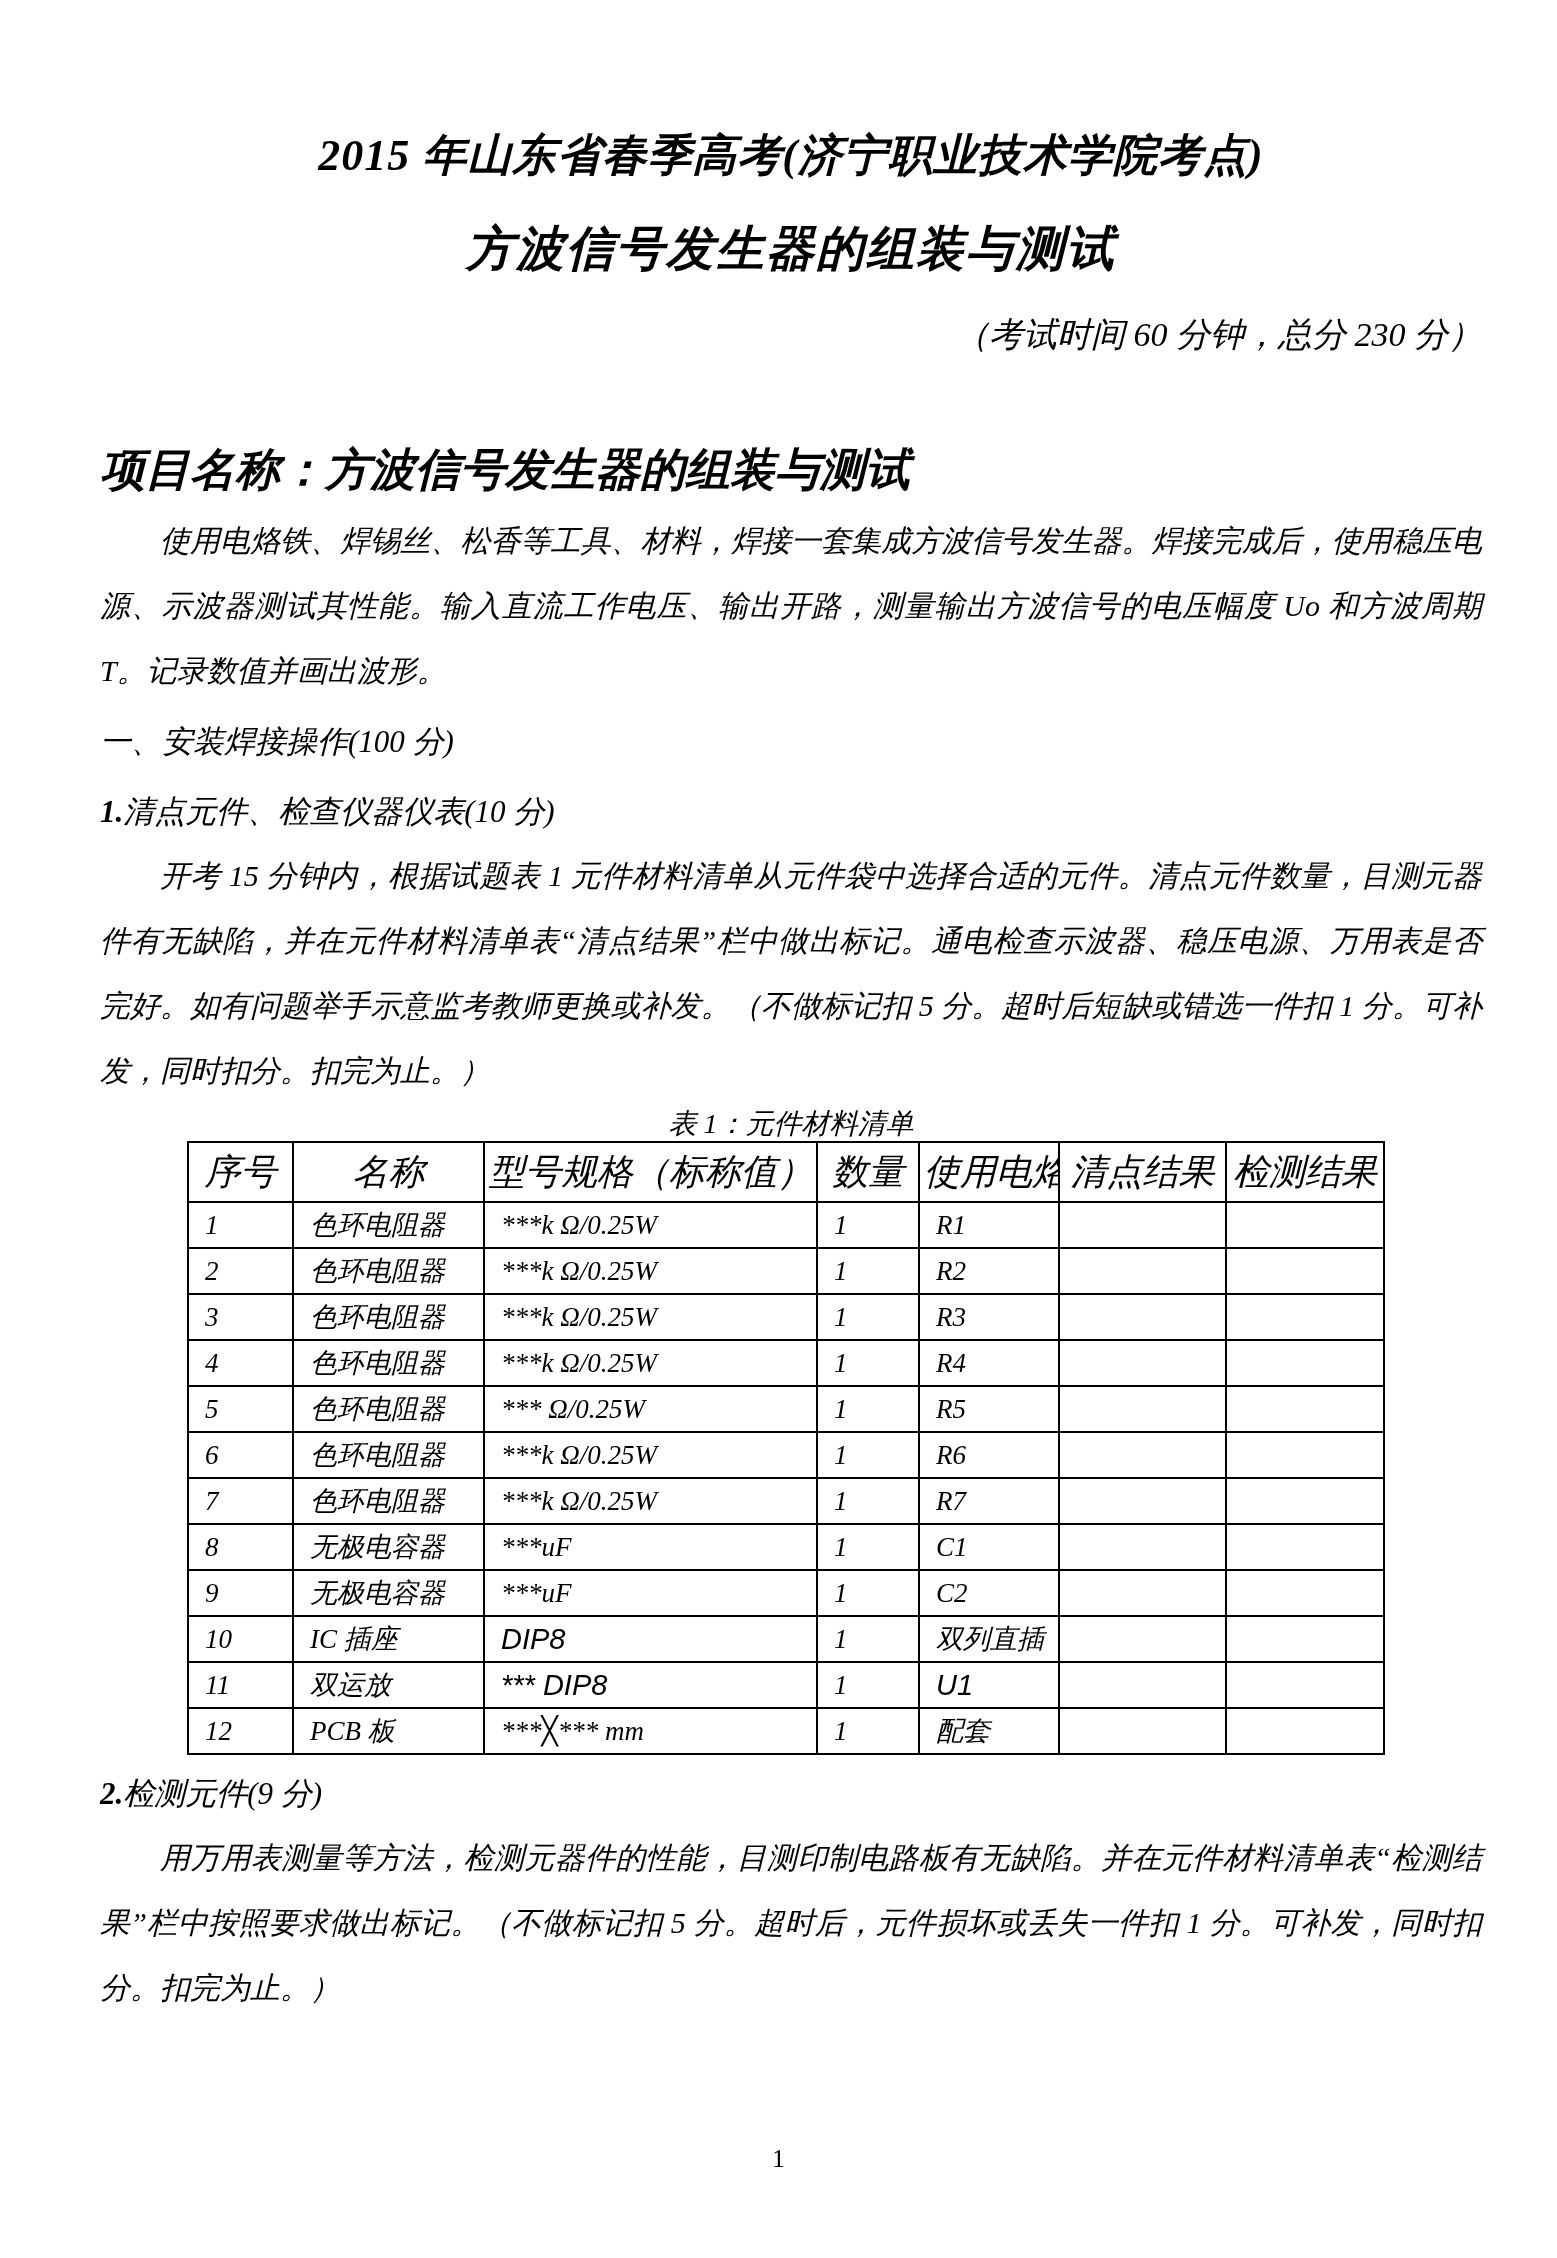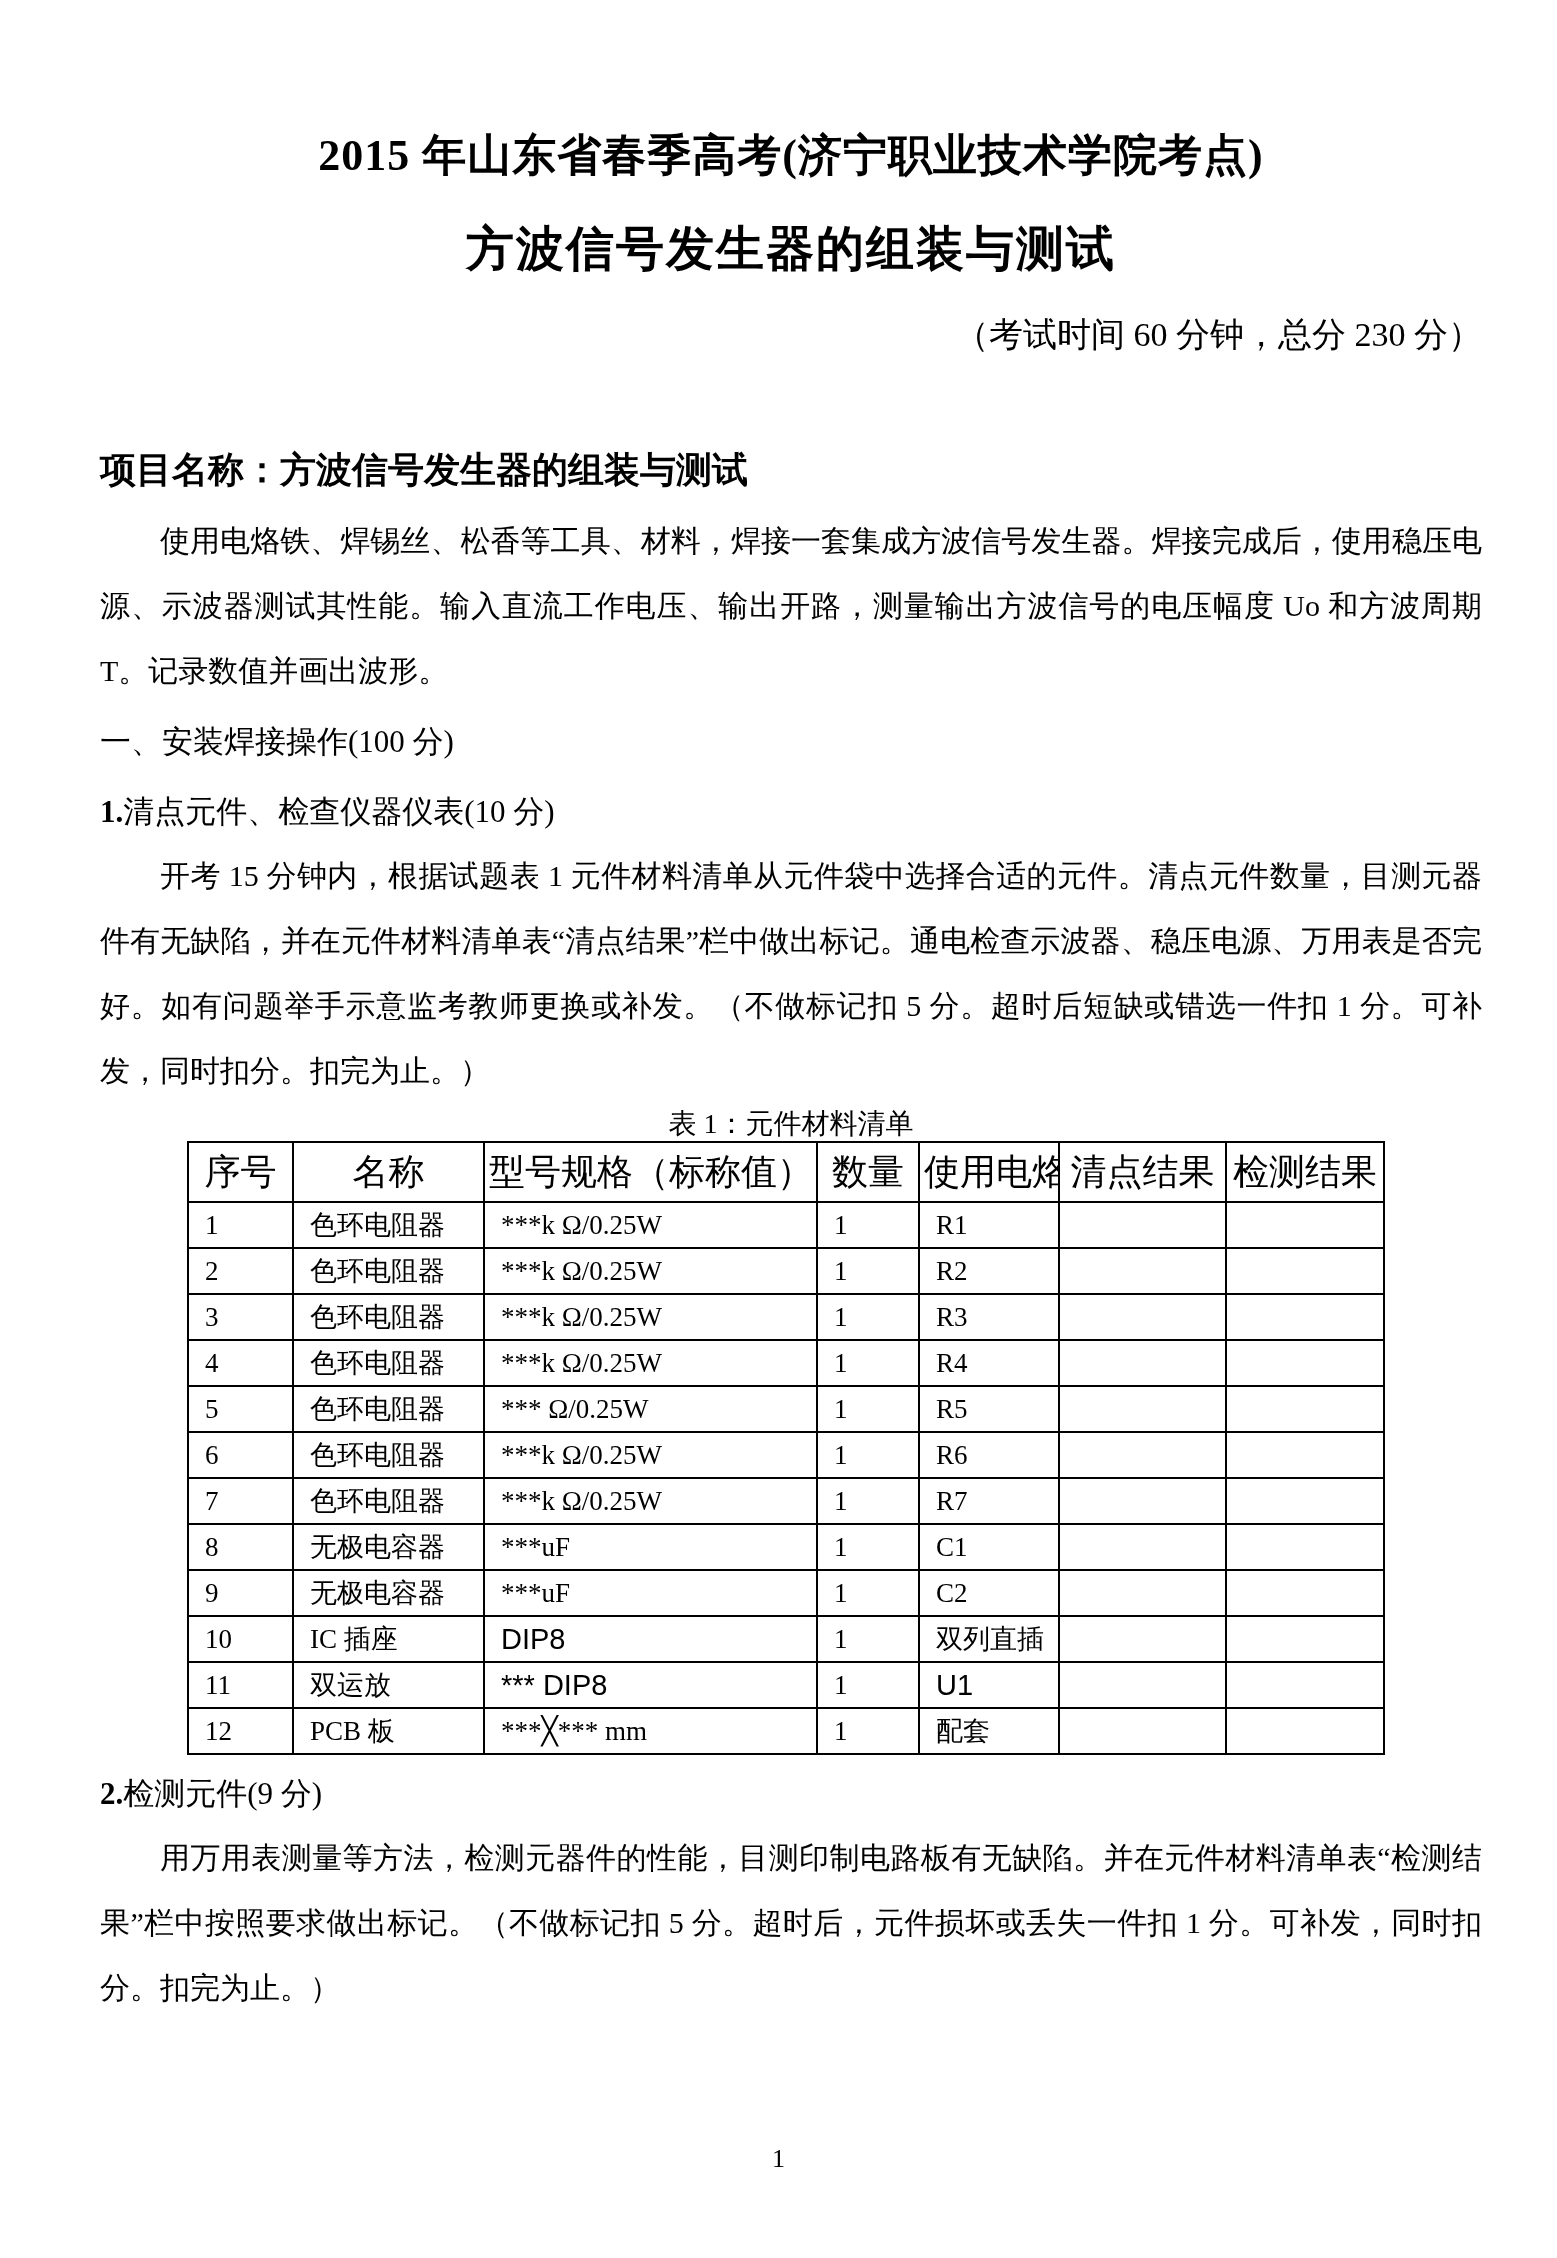--- a/index.html
+++ b/index.html
@@ -15,20 +15,21 @@
   }
   .page {
     position: relative;
     width: 1557px;
     height: 2258px;
     background: #ffffff;
     overflow: hidden;
   }
   .content {
     padding: 132px 75px 0 100px;
+    font-style: italic;
   }
   .title-line-1 {
     margin: 0;
     text-align: center;
     font-size: 44px;
     font-weight: bold;
     line-height: 48px;
     letter-spacing: 1px;
   }
   .title-line-2 {
@@ -41,21 +42,21 @@
   }
   .exam-info {
     margin: 42px 0 0 0;
     text-align: right;
     font-size: 34px;
     line-height: 38px;
     font-weight: normal;
   }
   .project-title {
     margin: 94px 0 0 0;
-    font-size: 36px;
+    font-size: 45px;
     font-weight: bold;
     line-height: 44px;
   }
   .para {
     margin: 16px 0 0 0;
     font-size: 30px;
     line-height: 65px;
     text-align: justify;
     text-indent: 2em;
   }

